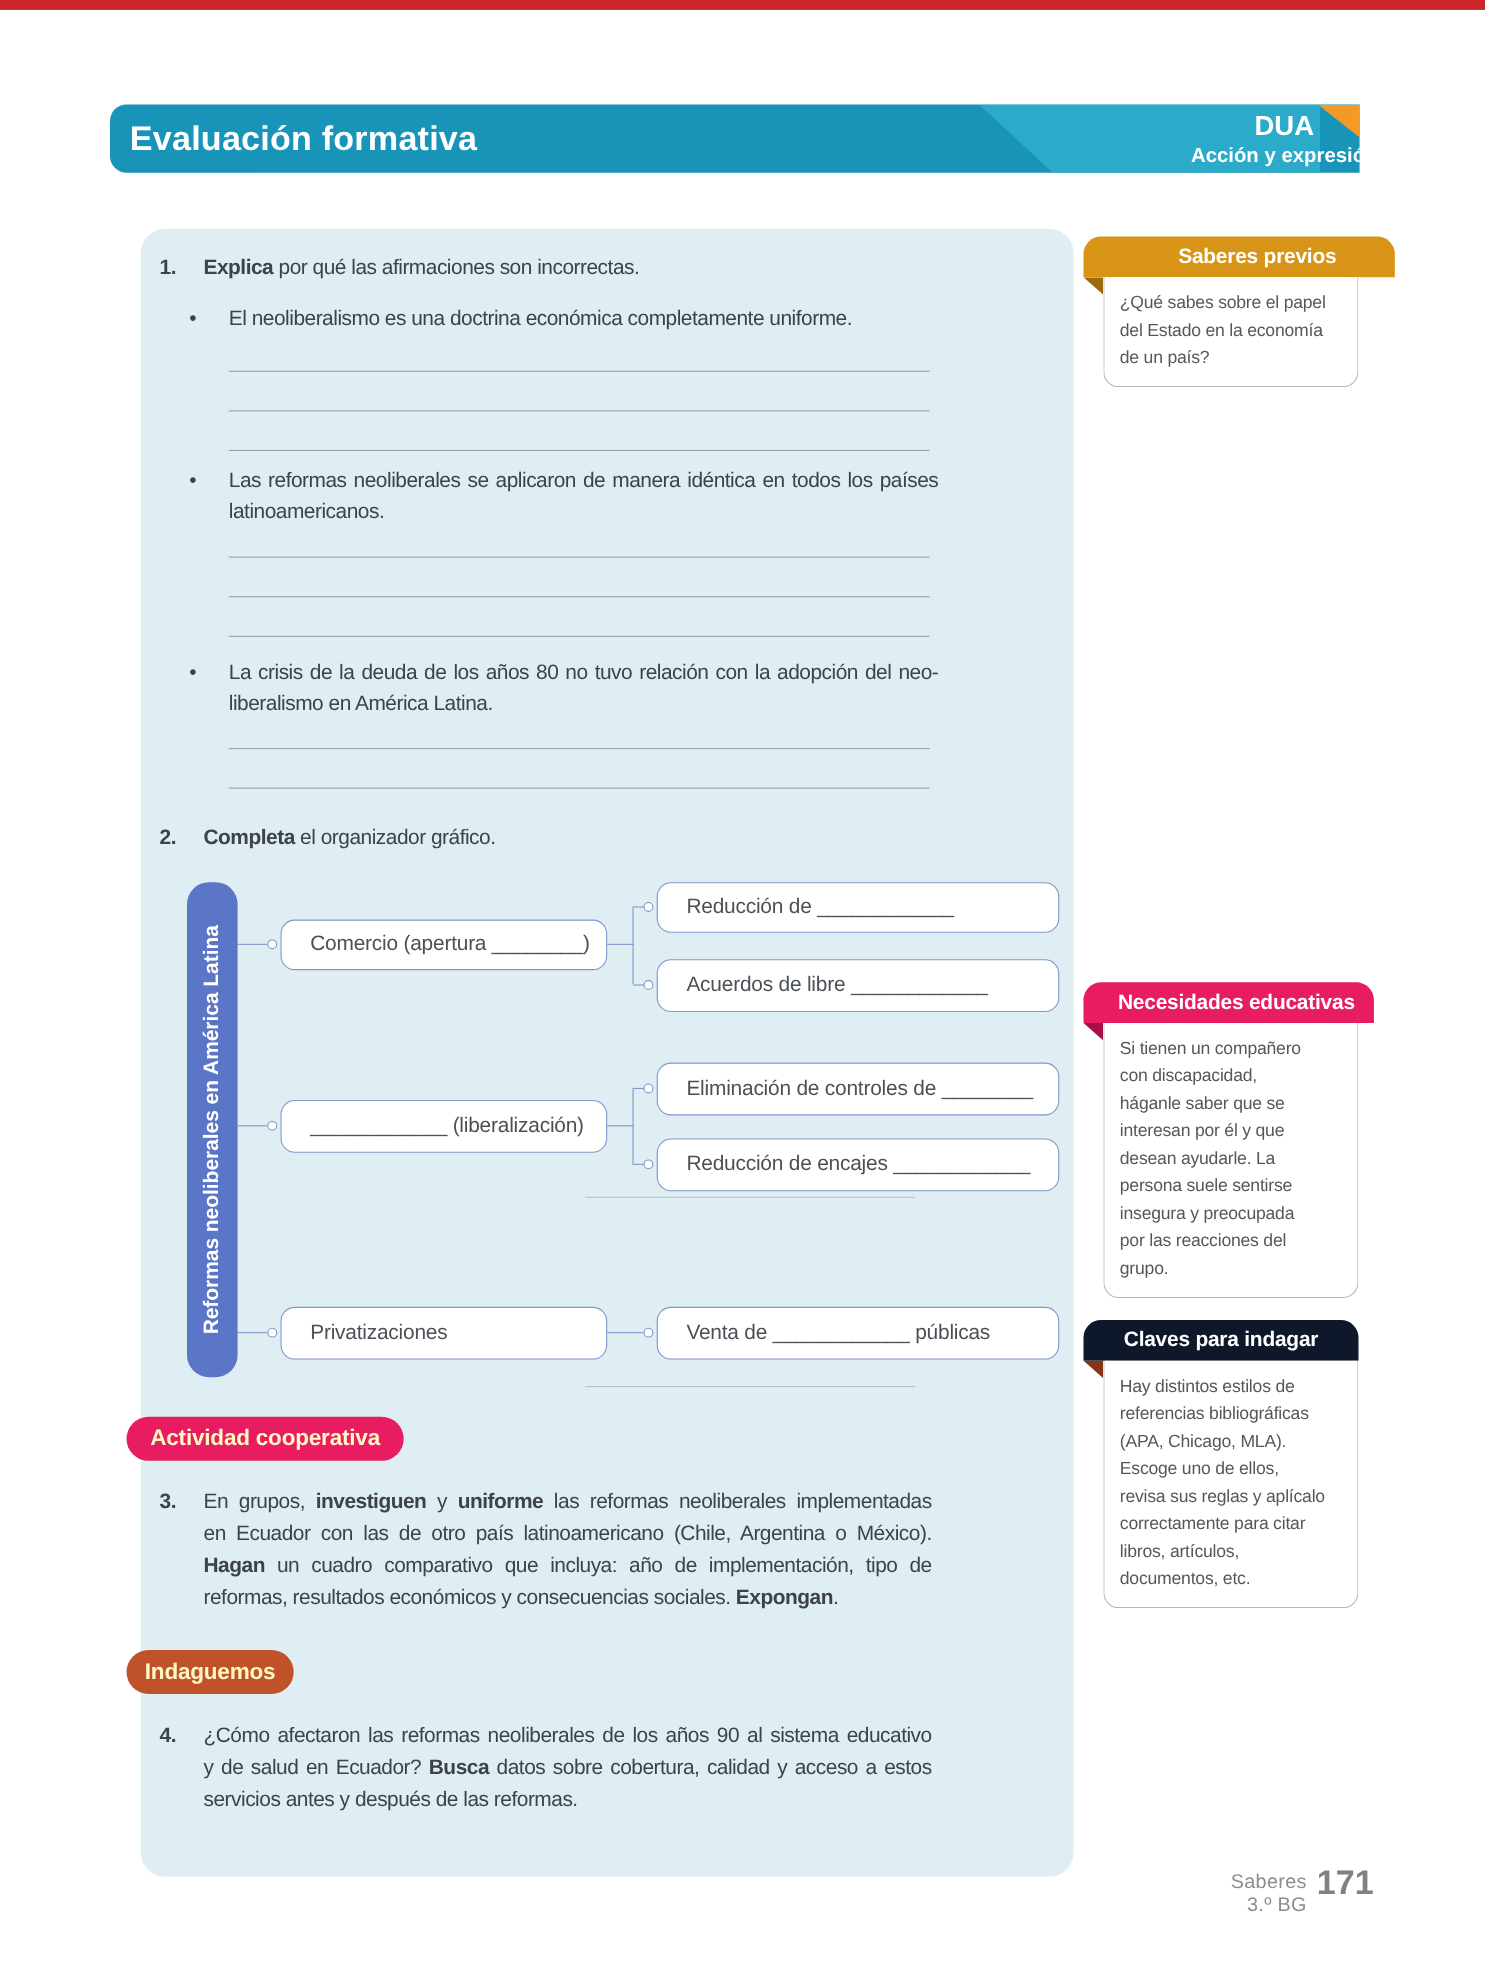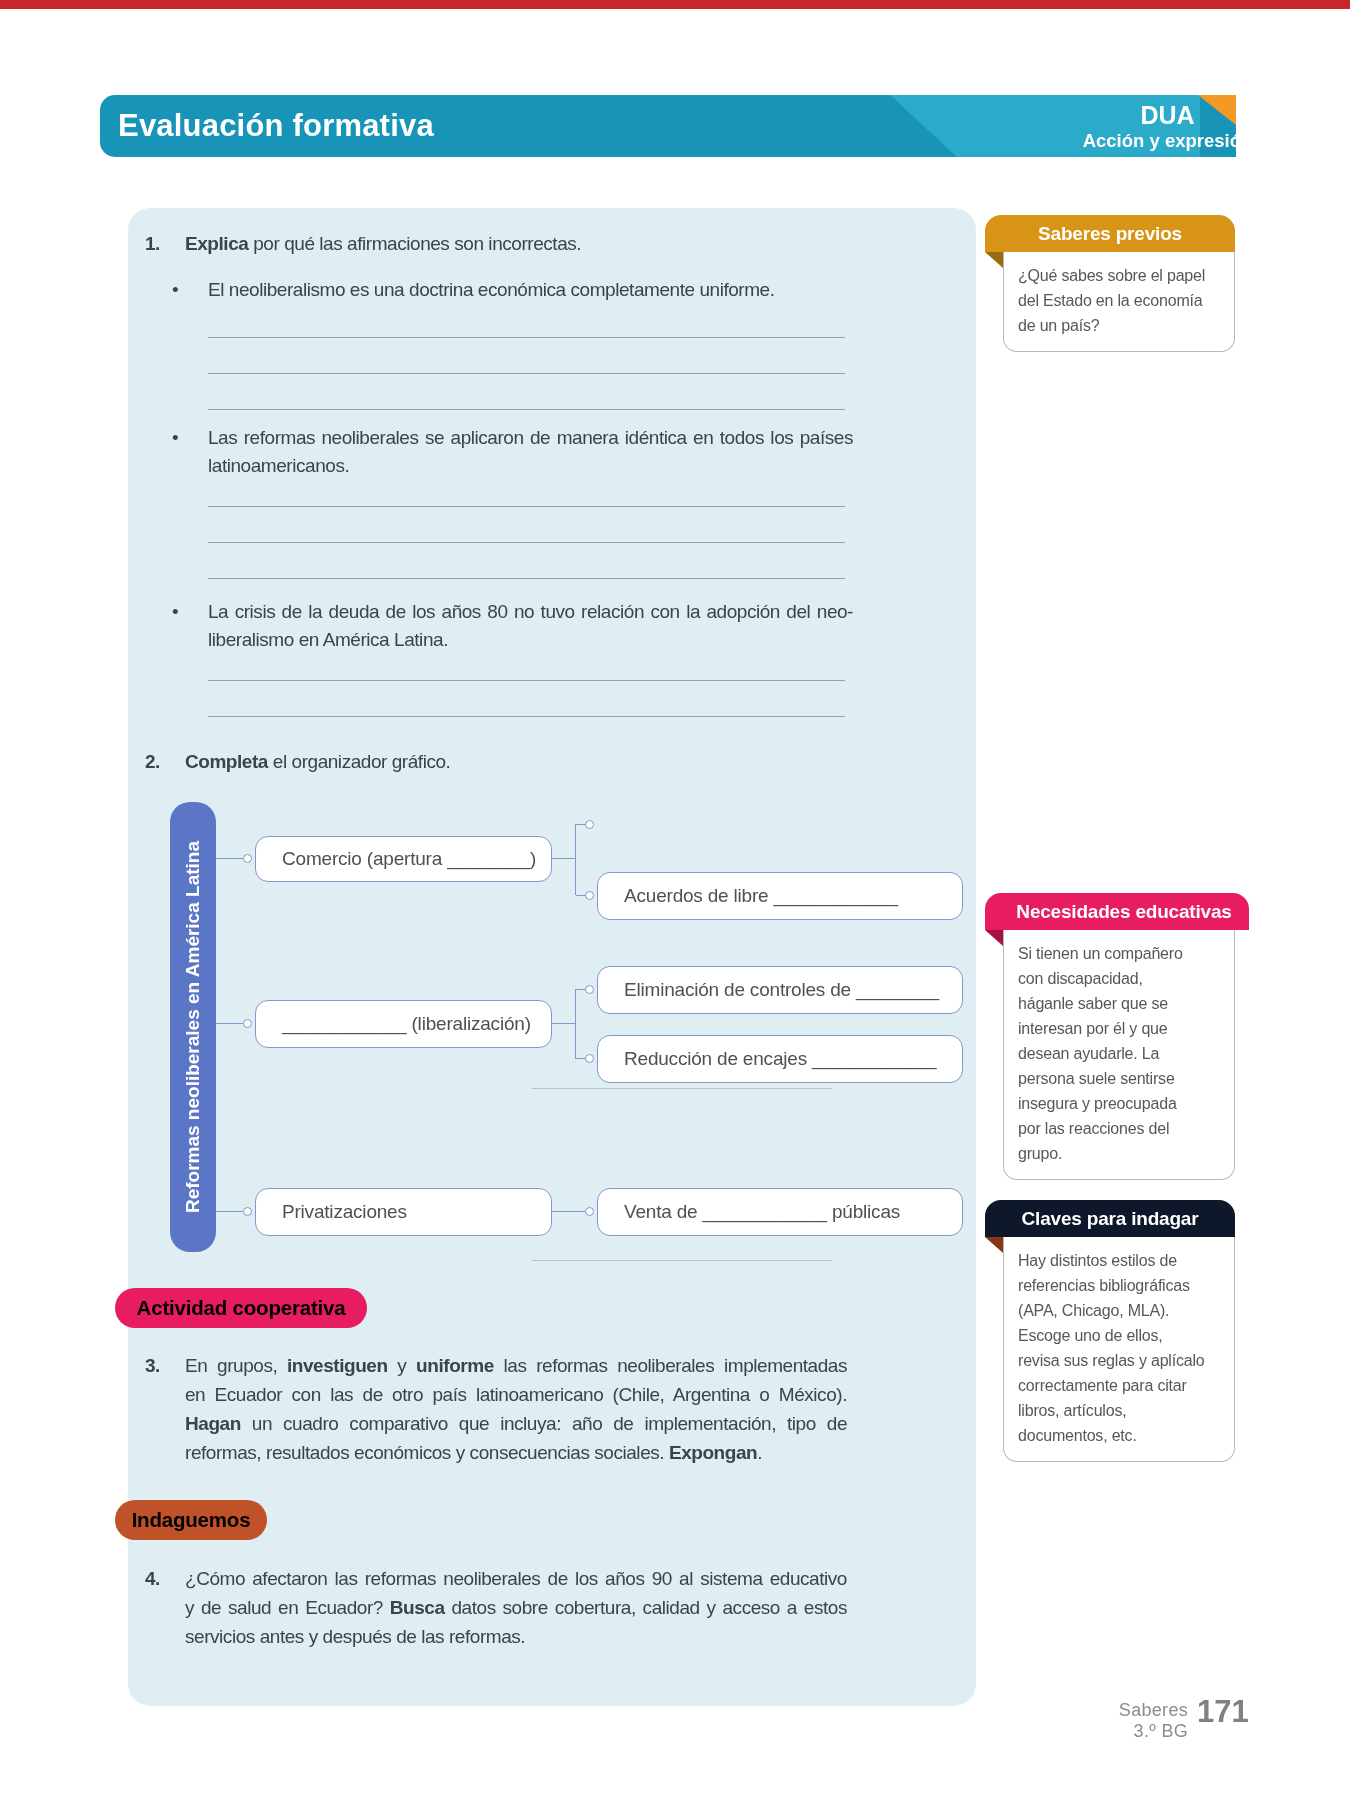--- a/index.html
+++ b/index.html
@@ -43,33 +43,33 @@
   .vtxt{writing-mode:vertical-rl;transform:rotate(180deg);font-weight:bold;color:#fff;
         font-size:19px;white-space:nowrap;}
   .bx{position:absolute;background:#fff;border:1.6px solid #8496cb;border-radius:13px;
       display:flex;align-items:center;padding-left:26px;box-sizing:border-box;
       font-size:19px;color:#4b5156;letter-spacing:-0.2px;white-space:nowrap;}
   .cline{position:absolute;height:0;border-top:1.6px solid #8496cb;}
   .vline{position:absolute;width:0;border-left:1.6px solid #8496cb;}
   .dot{position:absolute;width:7px;height:7px;border:1.6px solid #8496cb;border-radius:50%;background:#fff;}
 
   
-  .badge{position:absolute;height:40px;border-radius:21px;color:#000000;font-weight:bold;
+  .badge{position:absolute;height:40px;border-radius:21px;color:#fef9c3;font-weight:bold;
          font-size:20.5px;display:flex;align-items:center;justify-content:center;letter-spacing:-0.2px;}
   .badge-pink{background:#e81c61;}
   .badge-rust{background:#c05229;}
 
   
   .tab{position:absolute;width:250px;height:37px;border-radius:16px 16px 0 0;
        color:#fff;font-weight:bold;font-size:19px;text-align:center;line-height:37px;letter-spacing:-0.2px;}
   .fold{position:absolute;width:18px;height:16px;clip-path:polygon(0 0,100% 0,100% 100%);}
   .sbody{position:absolute;left:1003px;width:232px;background:#fff;border:1.2px solid #b6b9bb;
          border-top:none;border-radius:0 0 14px 14px;padding:11px 10px 13px 14px;box-sizing:border-box;
          font-size:16px;line-height:25px;color:#54585c;letter-spacing:-0.2px;}
-  .tab-gold{background:#d79417;} .fold-gold{background:#9c6a0e;}
+  .tab-gold{background:#d79417;padding-left:33px;} .fold-gold{background:#9c6a0e;}
   .tab-pink{background:#e81c61;} .fold-pink{background:#a90f46;}
   .tab-rust{background:#0f172a;} .fold-rust{background:#873617;}
 
   
   .ftr-course{position:absolute;left:1048px;top:1700px;width:140px;text-align:right;
               color:#898e92;font-size:18px;line-height:21px;letter-spacing:0.3px;}
   .ftr-num{position:absolute;left:1197px;top:1694px;color:#7d8286;font-size:31px;font-weight:bold;}
 </style>
 </head>
 <body>
@@ -116,20 +116,21 @@
   <div class="etext" style="left:185px;top:748px;width:600px;"><span class="b">Completa</span><span> el organizador gráfico.</span></div>
 
   <div class="obar">
     <span class="vtxt">Reformas neoliberales en América Latina</span>
   </div>
 
   <div class="bx" style="left:255px;top:836px;width:297px;height:46px;">Comercio (apertura ________)</div>
   <div class="bx" style="left:255px;top:1000px;width:297px;height:48px;">____________ (liberalización)</div>
   <div class="bx" style="left:255px;top:1188px;width:297px;height:48px;">Privatizaciones</div>
 
+  <div class="bx" style="left:597px;top:802px;width:366px;height:46px;">Reducción de ____________</div>
   <div class="bx" style="left:597px;top:872px;width:366px;height:48px;">Acuerdos de libre ____________</div>
   <div class="bx" style="left:597px;top:966px;width:366px;height:48px;">Eliminación de controles de ________</div>
   <div class="bx" style="left:597px;top:1035px;width:366px;height:48px;">Reducción de encajes ____________</div>
   <div class="bx" style="left:597px;top:1188px;width:366px;height:48px;">Venta de ____________ públicas</div>
 
   <div class="cline" style="left:216px;top:858px;width:27px;"></div>
   <div class="cline" style="left:216px;top:1023px;width:27px;"></div>
   <div class="cline" style="left:216px;top:1211px;width:27px;"></div>
   <div class="dot" style="left:243px;top:854px;"></div>
   <div class="dot" style="left:243px;top:1019px;"></div>

